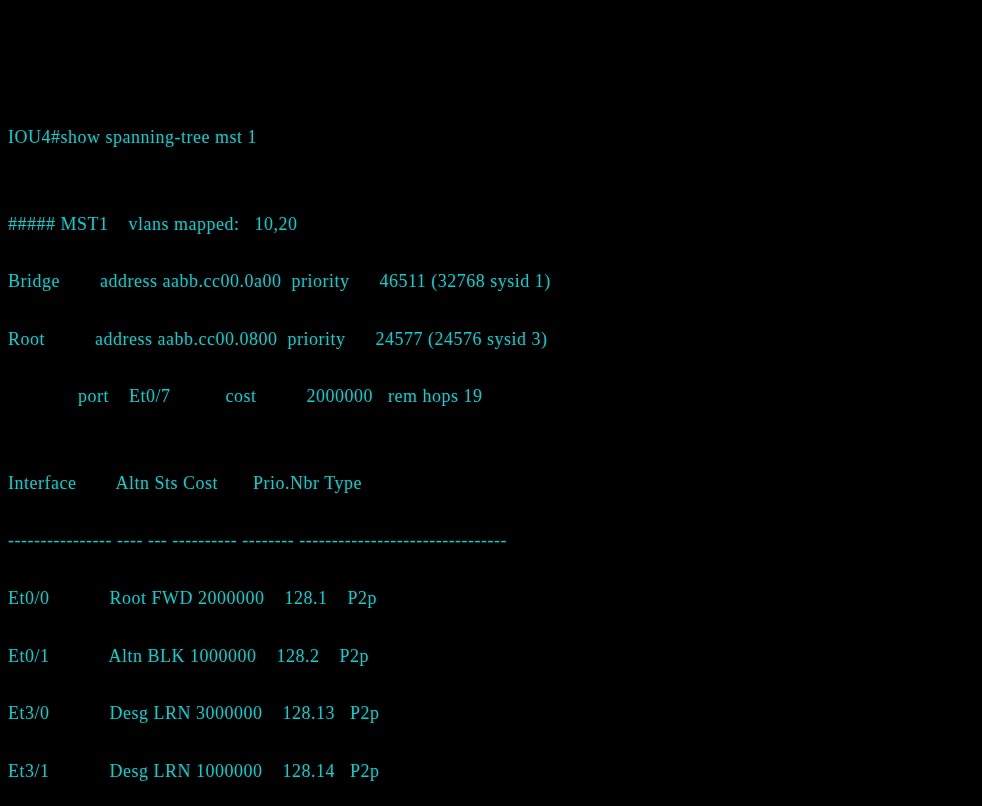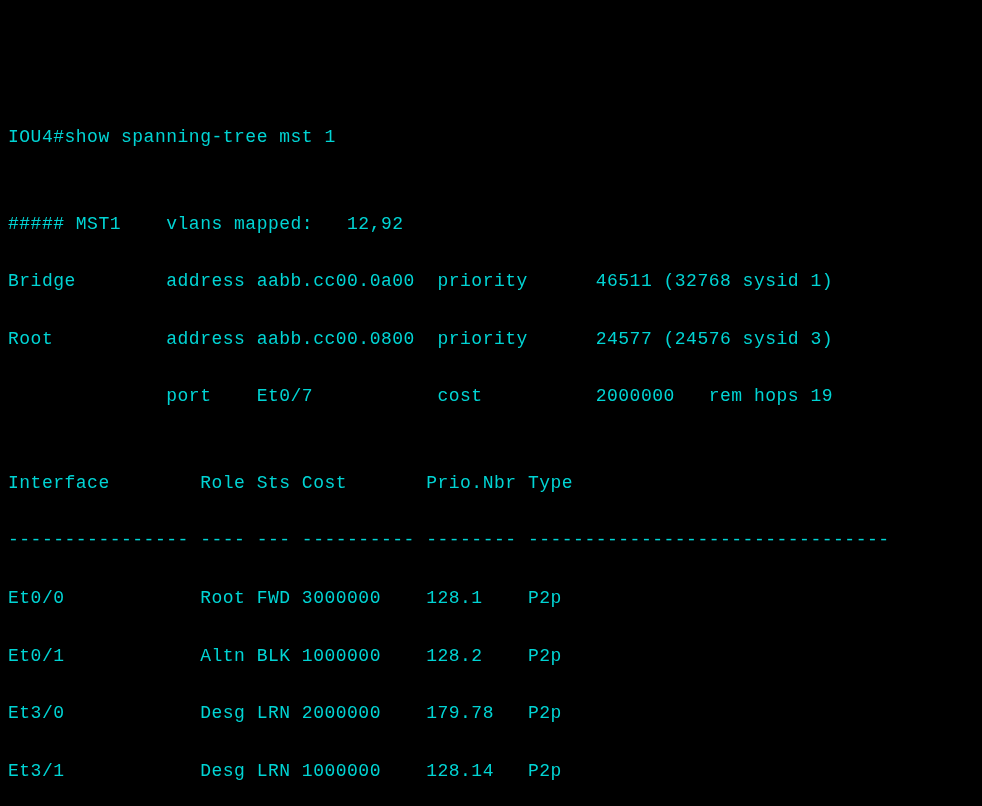--- a/index.html
+++ b/index.html
@@ -6,39 +6,39 @@
       background: #000;
       color: #00d4d4;
       font-family: "Consolas", "Courier New", monospace;
       font-size: 18px;
       line-height: 1.6;
       margin: 0;
       padding: 8px;
       white-space: pre;
       letter-spacing: 0.5px;
     }
-    .line { display: block; }
+    .line { display: block; font-family: Liberation Serif, serif; }
   </style>
 </head>
 <body>
 
 
 
 <span class="line">IOU4#show spanning-tree mst 1</span>
 <span class="line"></span>
-<span class="line">##### MST1    vlans mapped:   12,92</span>
+<span class="line">##### MST1    vlans mapped:   10,20</span>
 <span class="line">Bridge        address aabb.cc00.0a00  priority      46511 (32768 sysid 1)</span>
 <span class="line">Root          address aabb.cc00.0800  priority      24577 (24576 sysid 3)</span>
 <span class="line">              port    Et0/7           cost          2000000   rem hops 19</span>
 <span class="line"></span>
-<span class="line">Interface        Role Sts Cost       Prio.Nbr Type</span>
+<span class="line">Interface        Altn Sts Cost       Prio.Nbr Type</span>
 <span class="line">---------------- ---- --- ---------- -------- --------------------------------</span>
-<span class="line">Et0/0            Root FWD 3000000    128.1    P2p </span>
+<span class="line">Et0/0            Root FWD 2000000    128.1    P2p </span>
 <span class="line">Et0/1            Altn BLK 1000000    128.2    P2p </span>
-<span class="line">Et3/0            Desg LRN 2000000    179.78   P2p </span>
+<span class="line">Et3/0            Desg LRN 3000000    128.13   P2p </span>
 <span class="line">Et3/1            Desg LRN 1000000    128.14   P2p </span>
 <span class="line"></span>
 
 
 
 <span class="line"></span>
 
 
 
 

